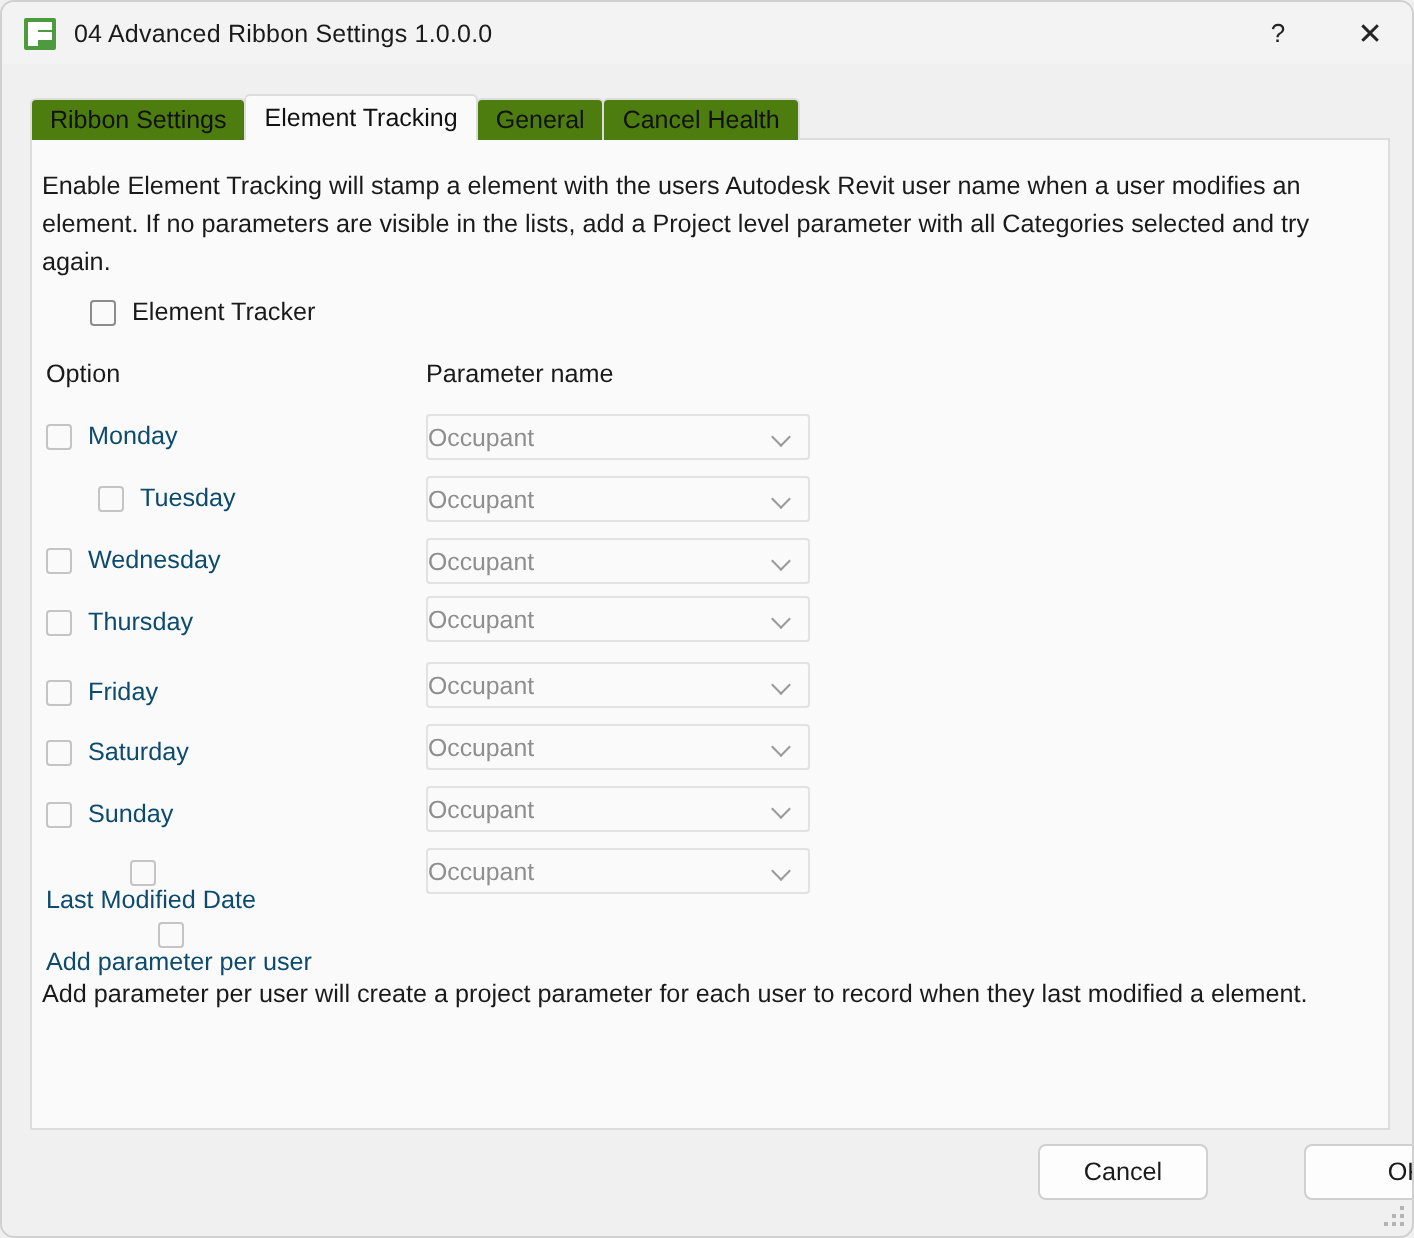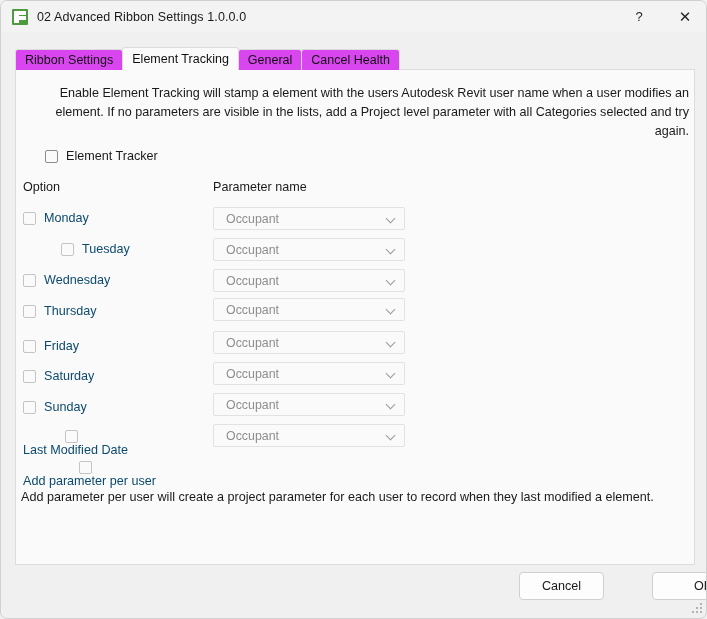--- a/index.html
+++ b/index.html
@@ -94,21 +94,21 @@
     display: flex;
     align-items: flex-end;
     z-index: 3;
   }
   .tab {
     height: 21px;
     line-height: 21px;
     padding: 0 9px;
     font-size: 12.5px;
     color: #111;
-    background: #d946ef;
+    background: #4d7c0f;
     border: 1px solid #dcdcdc;
     border-bottom: none;
     border-radius: 3px 3px 0 0;
     margin-right: -1px;
     white-space: nowrap;
     cursor: default;
     box-sizing: border-box;
   }
   .tab.active {
     background: #fafafa;
@@ -133,21 +133,20 @@
   }
 
   .desc {
     position: absolute;
     left: 5px;
     top: 14px;
     width: 668px;
     font-size: 12.6px;
     color: #1a1a1a;
     line-height: 19px;
-    text-align: right;
   }
 
   
   .cb-row {
     position: absolute;
     display: flex;
     align-items: center;
   }
   .cb {
     width: 13px;
@@ -179,21 +178,21 @@
   .combo {
     position: absolute;
     width: 192px;
     height: 23px;
     box-sizing: border-box;
     background: #fafafa;
     border: 1px solid #e2e2e2;
     border-radius: 2px;
     display: flex;
     align-items: center;
-    padding-left: 12px;
+    padding-left: 0;
     cursor: default;
   }
   .combo-text {
     font-size: 12.4px;
     color: #8e8e8e;
     white-space: nowrap;
     flex: 1 1 auto;
   }
   .chev {
     width: 16px;
@@ -257,21 +256,21 @@
     background: #b4b4b4;
   }
 </style>
 </head>
 <body>
 
 <div class="window">
 
   <div class="titlebar">
     <div class="app-icon"></div>
-    <div class="title-text">02 Advanced Ribbon Settings 1.0.0.0</div>
+    <div class="title-text">04 Advanced Ribbon Settings 1.0.0.0</div>
     <div class="win-buttons">
       <div class="win-btn help">?</div>
       <div class="win-btn close">✕</div>
     </div>
   </div>
 
   <div class="tabstrip">
     <div class="tab">Ribbon Settings</div>
     <div class="tab active">Element Tracking</div>
     <div class="tab">General</div>
@@ -292,21 +291,21 @@
 
     <div class="cb-row" style="left:7px; top:141px;">
       <span class="cb dim"></span>
       <span class="cb-label dim">Monday</span>
     </div>
     <div class="combo" style="left:197px; top:137px;">
       <span class="combo-text">Occupant</span>
       <span class="chev"></span>
     </div>
 
-    <div class="cb-row" style="left:19px; top:172px;padding-left:26px;">
+    <div class="cb-row" style="left:7px; top:172px;padding-left:26px;">
       <span class="cb dim"></span>
       <span class="cb-label dim">Tuesday</span>
     </div>
     <div class="combo" style="left:197px; top:168px;">
       <span class="combo-text">Occupant</span>
       <span class="chev"></span>
     </div>
 
     <div class="cb-row" style="left:7px; top:203px;">
       <span class="cb dim"></span>

